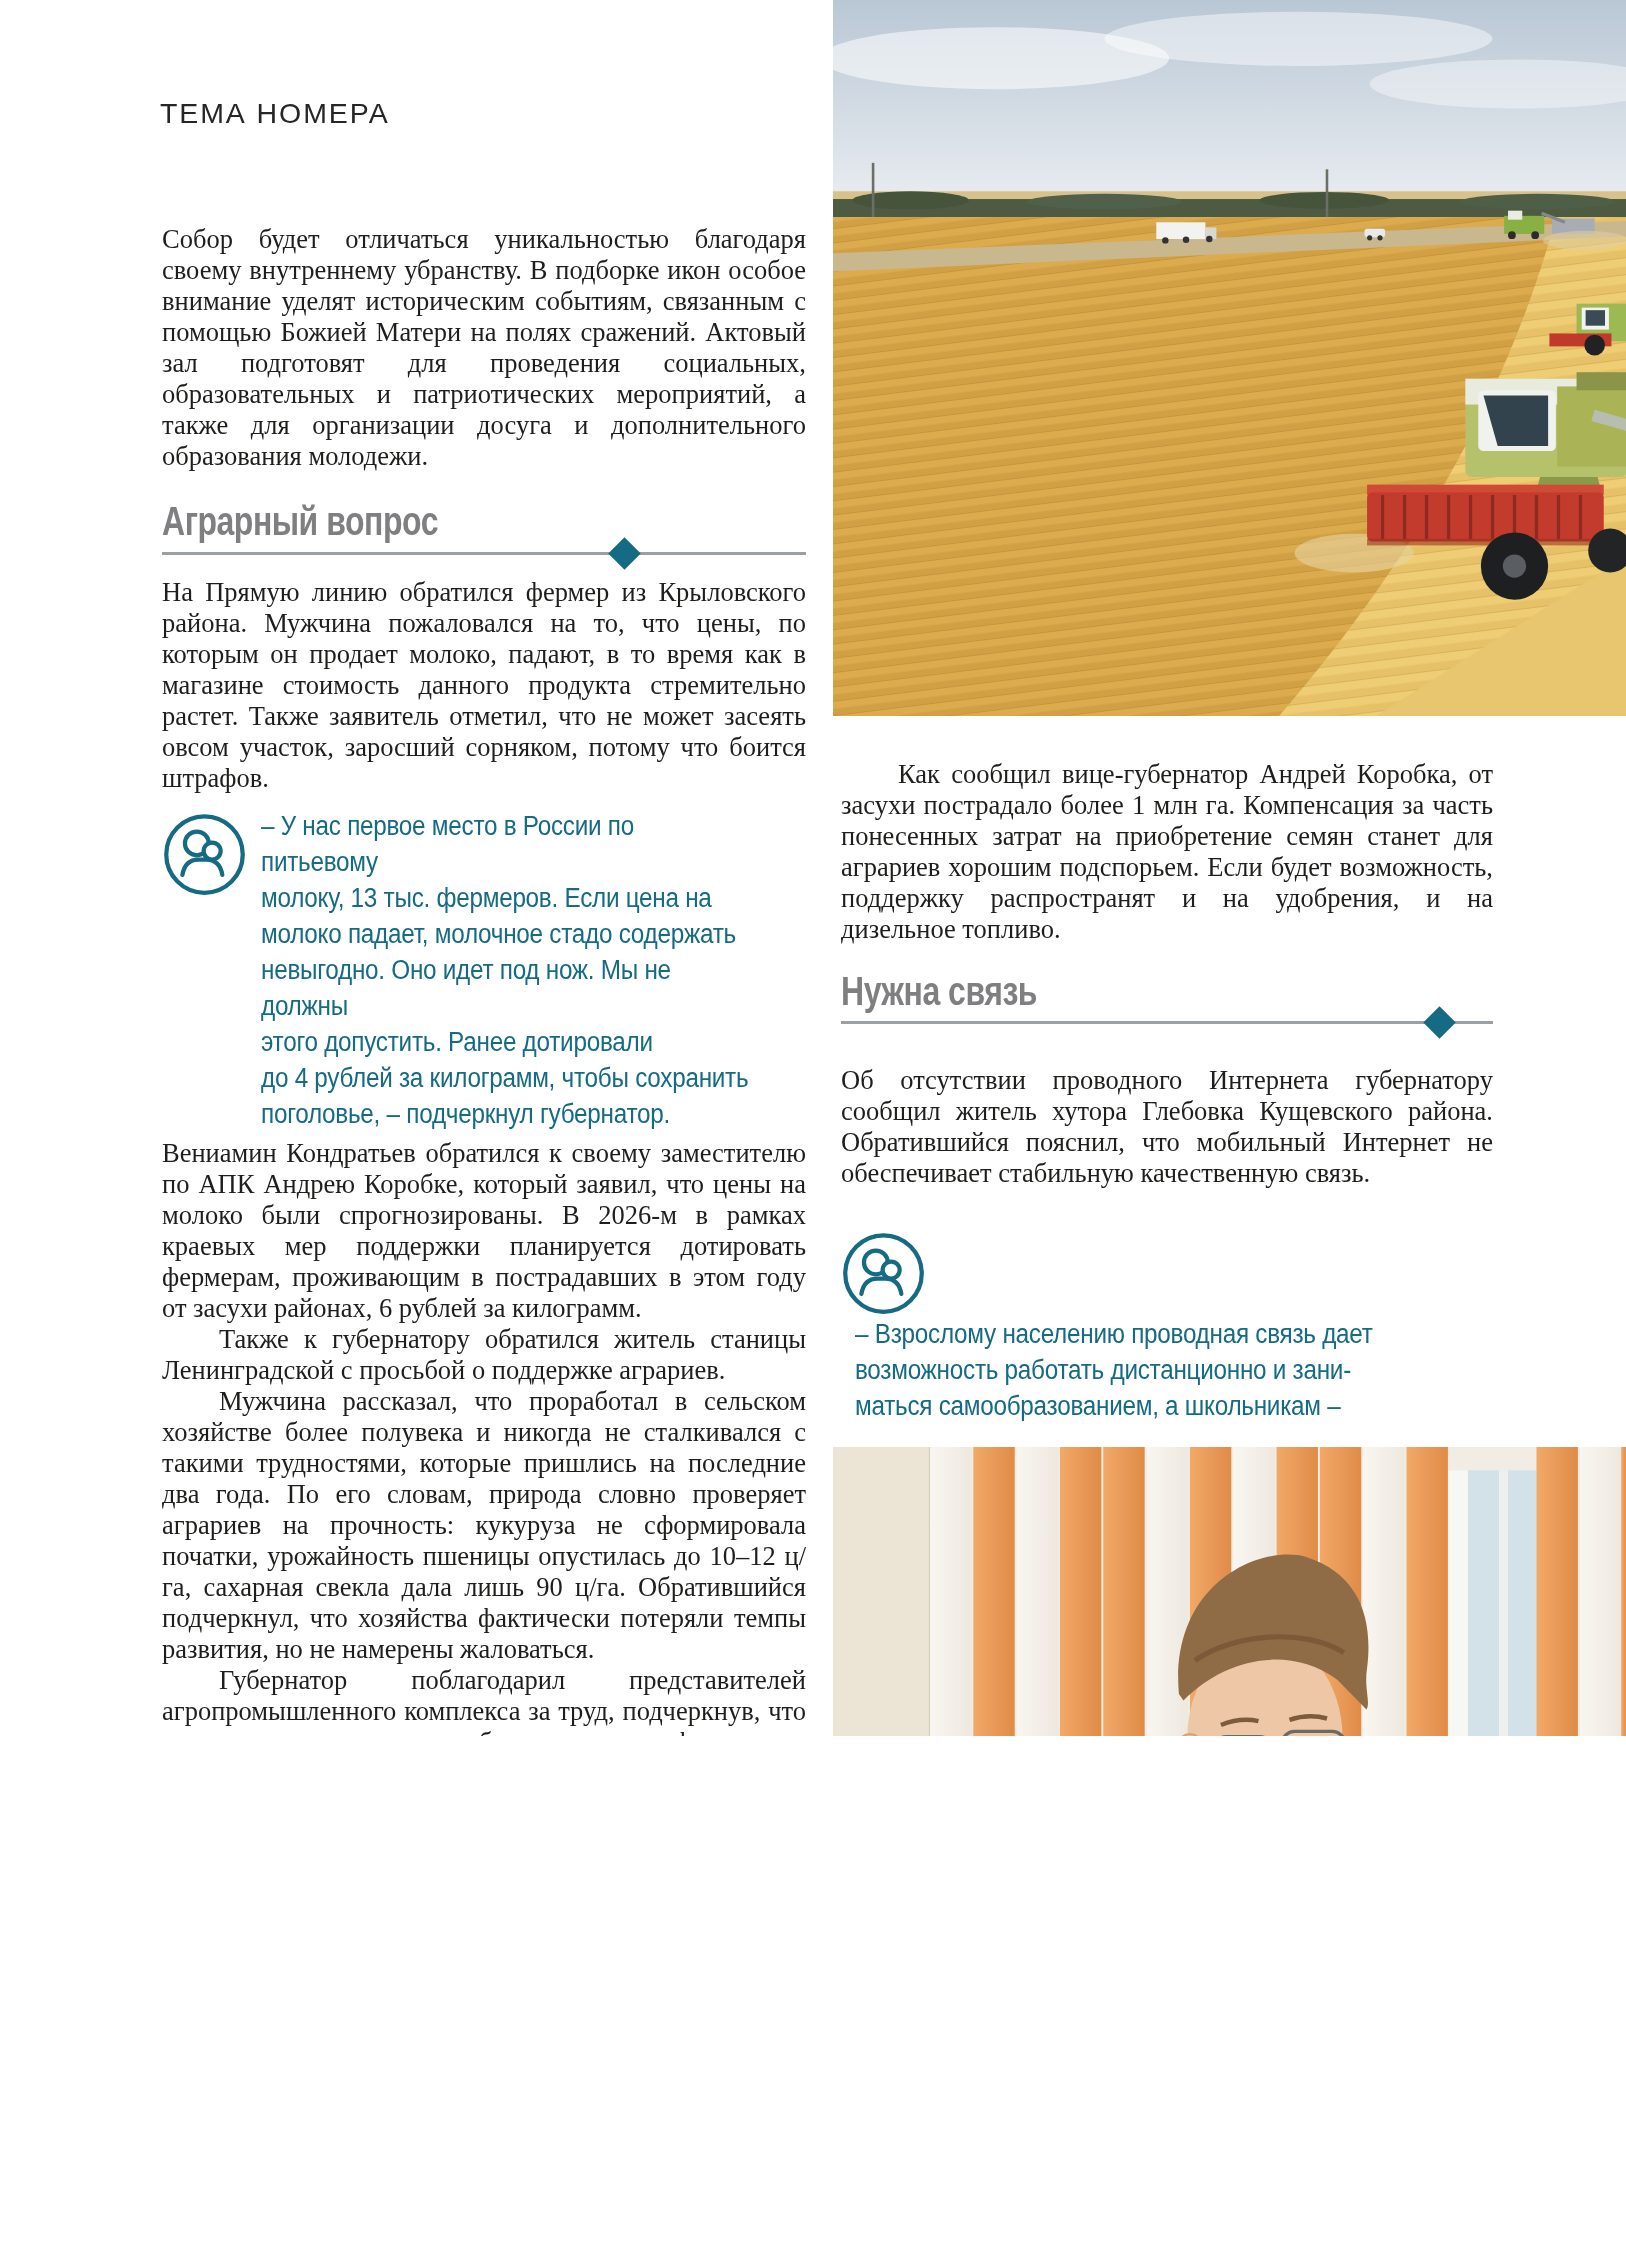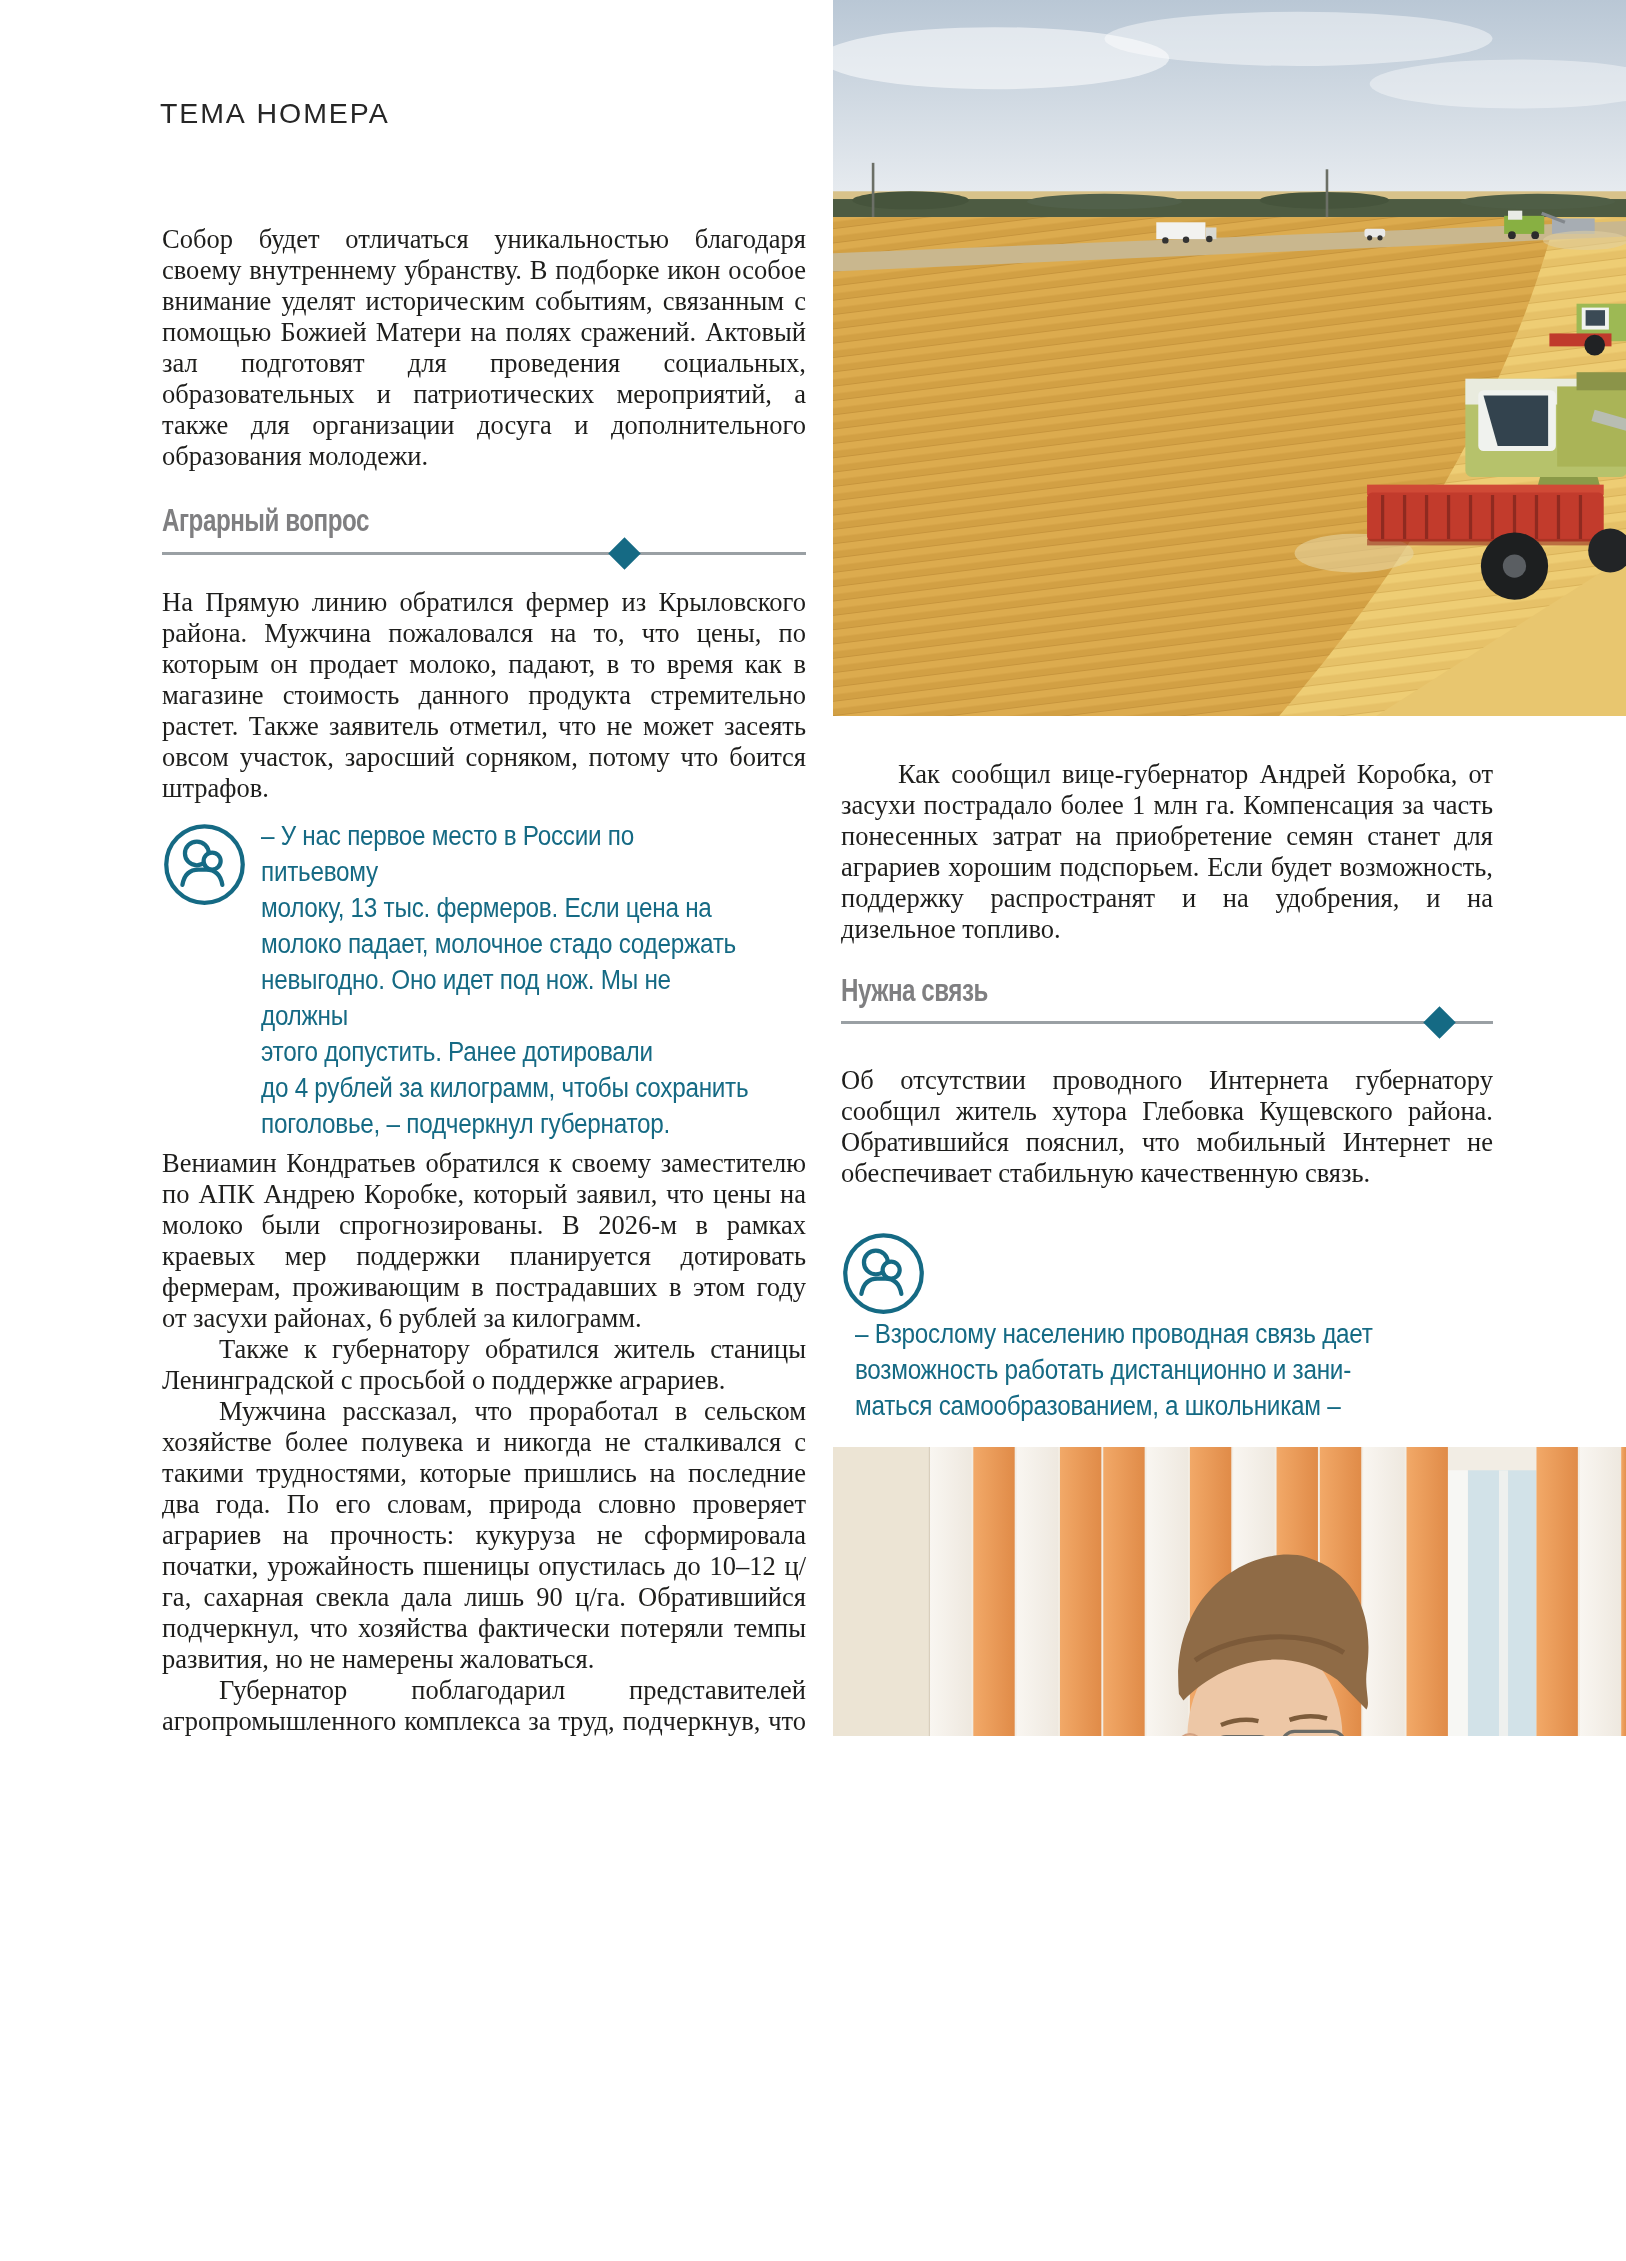--- a/index.html
+++ b/index.html
@@ -11,36 +11,36 @@
           letter-spacing:1.9px;color:#262626;}
 
   .col{position:absolute;}
   .col-left{left:162px;top:224px;width:644px;}
   .col-right{left:841px;top:759px;width:652px;}
 
   .para{margin:0;font-size:26.5px;line-height:31px;text-align:justify;hyphens:auto;}
   .para.indent{text-indent:57px;}
 
   .sec-head{margin:0;font-family:"Liberation Sans", sans-serif;font-weight:700;
-            font-size:31px;line-height:40px;color:#7f7f81;}
+            font-size:41px;line-height:40px;color:#7f7f81;}
   .sec-head .cond{display:inline-block;transform:scaleX(.78);transform-origin:left center;white-space:nowrap;letter-spacing:-0.6px;}
   .rule-wrap{position:relative;height:2.6px;background:#9aa0a4;}
   .rule-diamond{position:absolute;top:-10.3px;width:23px;height:23px;background:#156a84;transform:rotate(45deg);}
   .d-left{left:70%;}
   .d-right{left:90%;}
 
   .quote{display:flex;align-items:flex-start;}
   .quote-icon{flex:0 0 85px;width:85px;height:85px;margin-top:3.9px;}
   .quote-text{margin-left:14.2px;font-family:"Liberation Sans", sans-serif;
               font-size:27px;line-height:36px;color:#156a84;white-space:pre-line;
               transform:scaleX(.9);transform-origin:left top;letter-spacing:-0.3px;width:111%;}
 
   .m-h2-l{margin-top:28.5px;}
   .m-rule-l{margin-top:11.6px;}
-  .m-p2-l{margin-top:32px;}
+  .m-p2-l{margin-top:22px;}
   .m-quote-l{margin-top:14.2px;}
   .m-p3-l{margin-top:6.5px;}
   .m-h2-r{margin-top:26px;}
   .m-rule-r{margin-top:10.3px;}
   .m-p3-r{margin-top:41px;}
   .m-quote-r{margin-top:38px;flex-direction:column;}
 
   .photo{position:absolute;overflow:hidden;}
   .photo-top{left:833px;top:0;width:794px;height:716px;}
   .photo-bottom{left:833px;top:1447px;width:794px;height:814px;}

